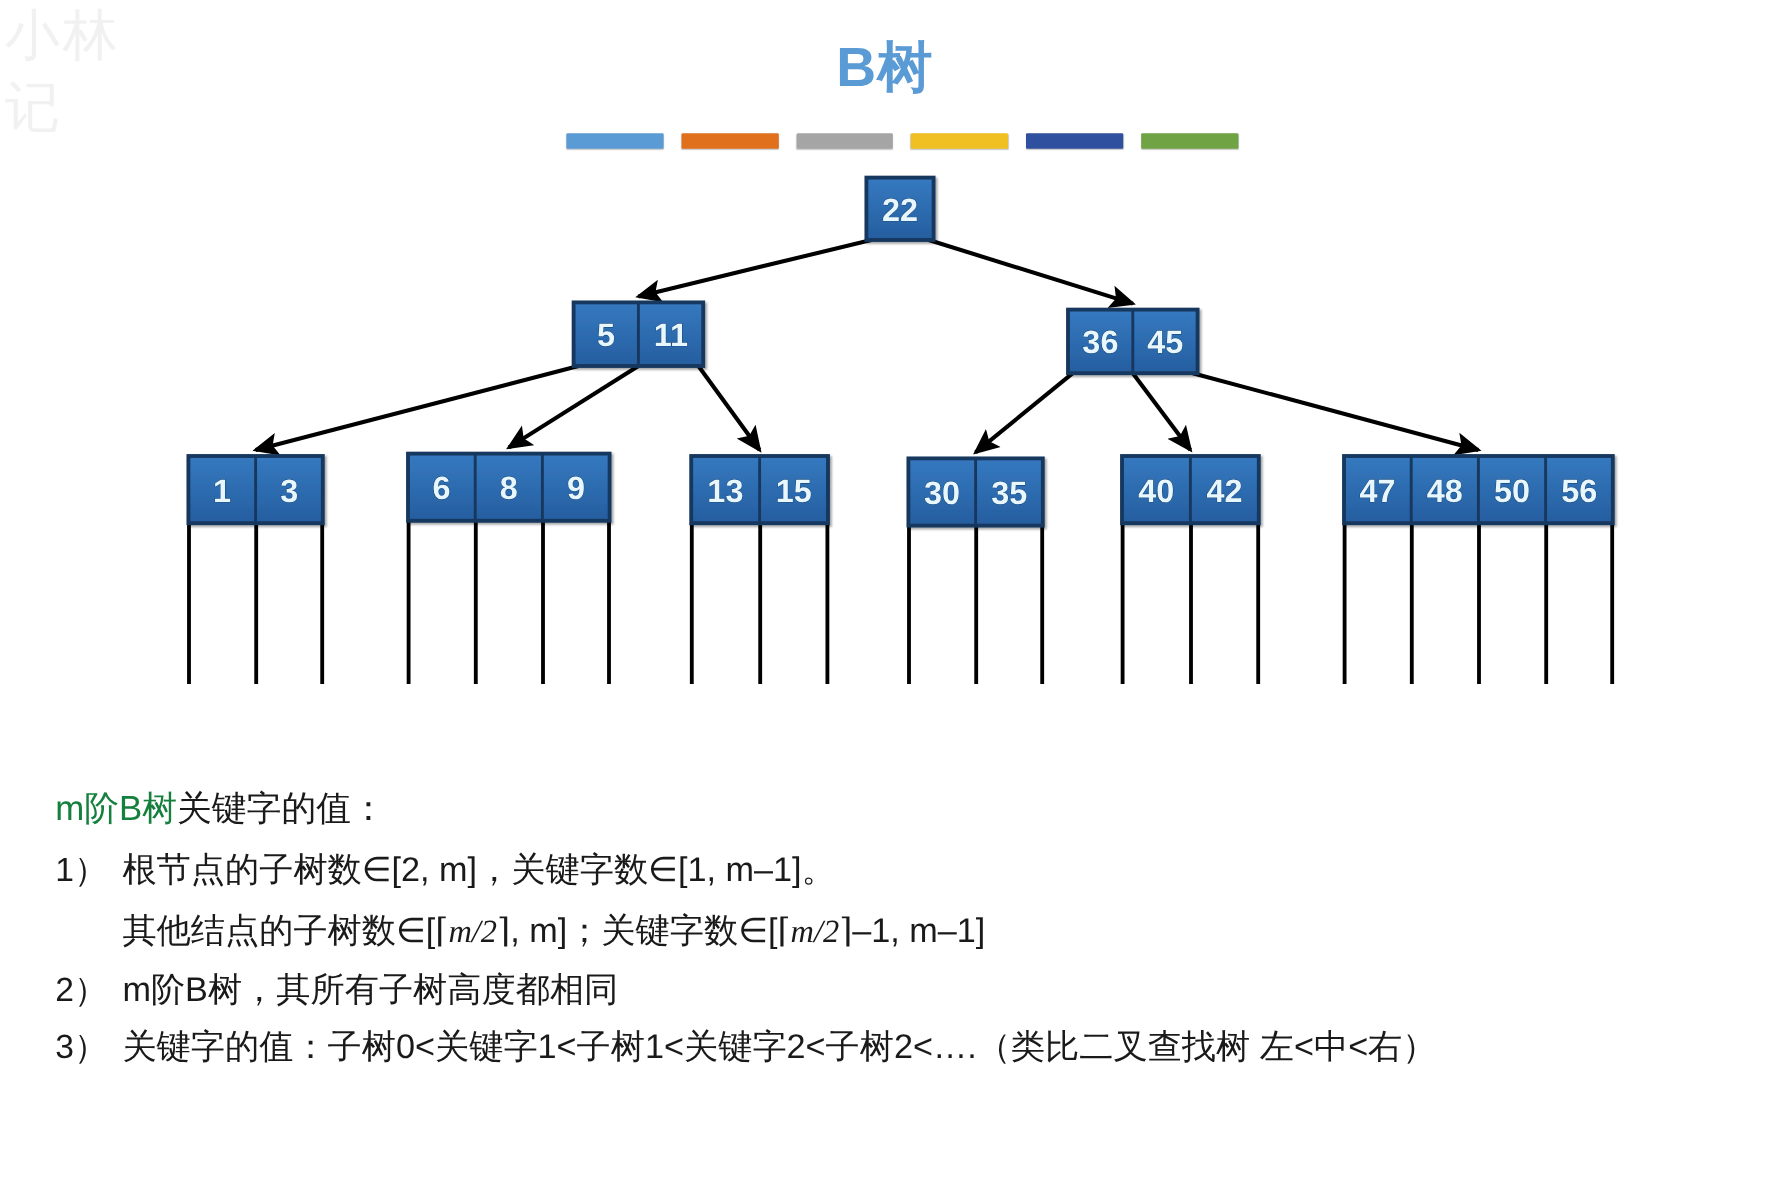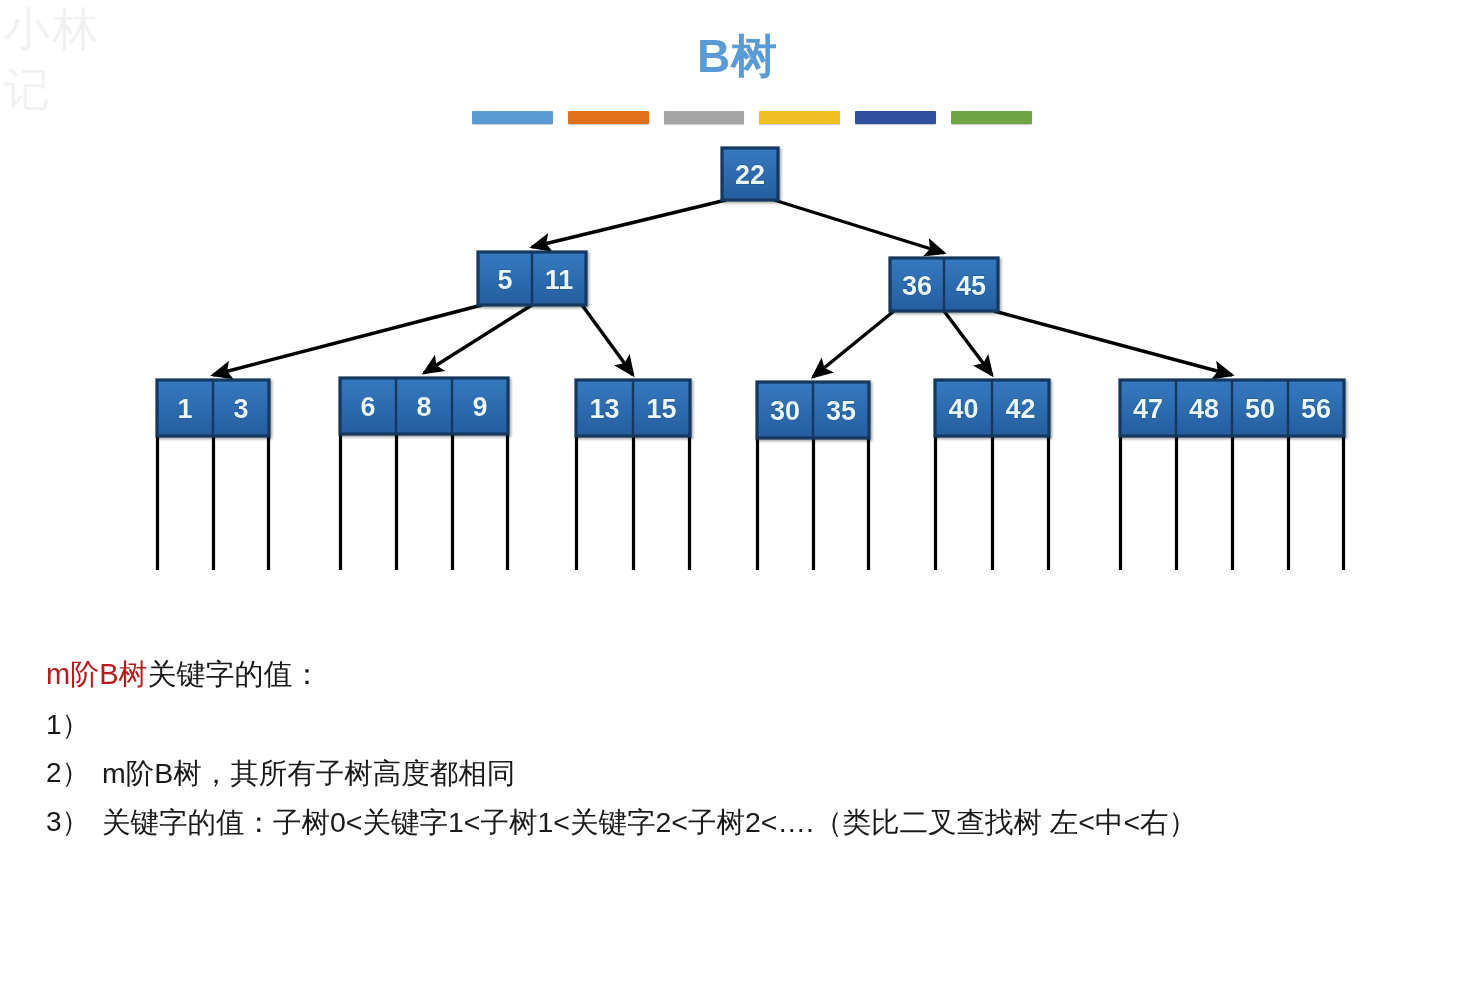--- a/index.html
+++ b/index.html
@@ -40,21 +40,21 @@
     text-anchor:middle;dominant-baseline:central;
     paint-order:stroke;stroke:#0e3a63;stroke-width:0.6px;
   }
 
   
   .textblock{
     position:absolute;left:46px;top:660px;width:1400px;
     font-size:28.5px;color:#1a1a1a;line-height:1.0;
   }
   .lead{margin:0 0 22px 0;font-size:29px;}
-  .lead .red{color:#b91c1c;}
+  .lead .red{color:#15803d;}
   .item{display:flex;margin:0 0 20px 0;align-items:flex-start;}
   .num{width:56px;flex:0 0 56px;font-size:28px;}
   .body{flex:1 1 auto;}
   .body .l2{margin-top:22px;}
   .ital{font-family:"Liberation Serif","DejaVu Serif",serif;font-style:italic;font-size:27px;}
   .ceil{font-family:"Liberation Serif","DejaVu Serif",serif;font-size:28px;}
 </style>
 </head>
 <body>
 
@@ -203,20 +203,24 @@
   </svg>
 
   <div class="textblock">
     <p class="lead">
       <span class="red">m阶B树</span><span>关键字的值：</span>
     </p>
 
     <div class="item">
       <div class="num">1）</div>
       <div class="body">
+        <div>根节点的子树数∈[2, m]，关键字数∈[1, m–1]。</div>
+        <div class="l2">
+          <span>其他结点的子树数∈[</span><span class="ceil">⌈</span><span class="ital">m/2</span><span class="ceil">⌉</span><span>, m]；关键字数∈[</span><span class="ceil">⌈</span><span class="ital">m/2</span><span class="ceil">⌉</span><span>–1, m–1]</span>
+        </div>
       </div>
     </div>
 
     <div class="item">
       <div class="num">2）</div>
       <div class="body">m阶B树，其所有子树高度都相同</div>
     </div>
 
     <div class="item">
       <div class="num">3）</div>

